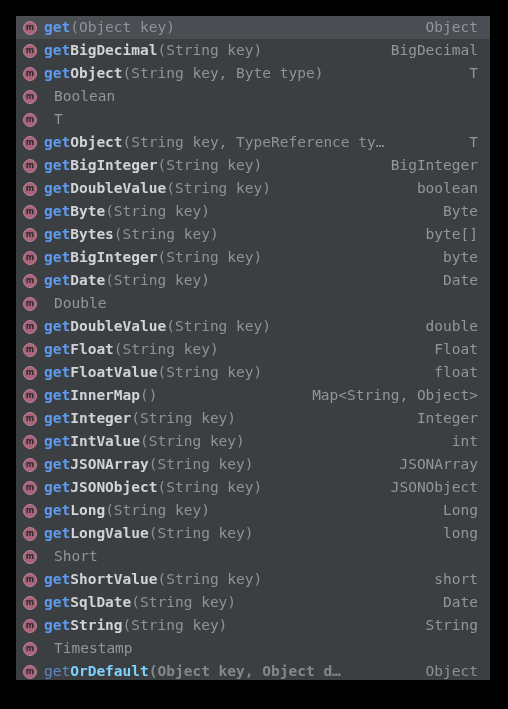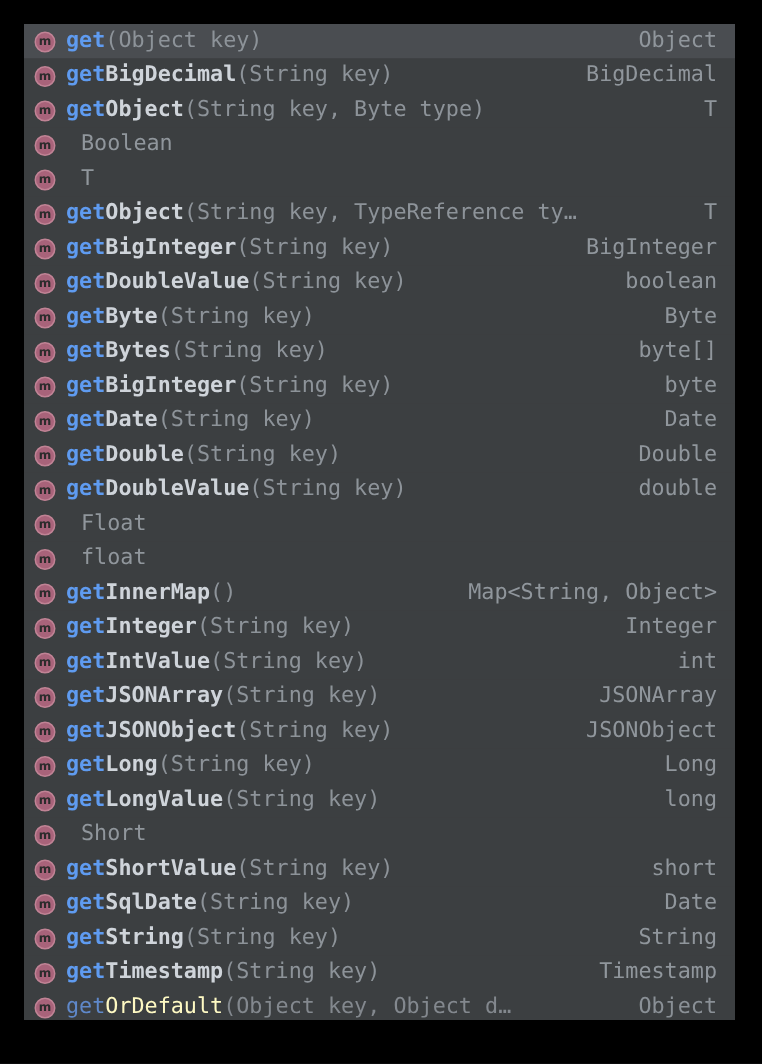--- a/index.html
+++ b/index.html
@@ -109,22 +109,22 @@
     color: #cfd4da;
     font-weight: bold;
   }
   .m-params {
     color: #8d9399;
     font-weight: normal;
   }
 
   
   .row.dim .m-prefix { color: #5f88c9; font-weight: normal; }
-  .row.dim .m-rest   { color: #fef9c3; font-weight: normal; }
-  .row.dim .m-params { color: #83888e; font-weight: normal; }
+  .row.dim .m-rest   { color: #7dd3fc; font-weight: bold; }
+  .row.dim .m-params { color: #83888e; font-weight: bold; }
 
   
   .rtype {
     flex: 0 0 auto;
     margin-left: 10px;
     color: #9096 9c;
     color: #90969c;
     font-size: 14.5px;
     line-height: 23px;
     font-weight: normal;
@@ -233,43 +233,44 @@
             <span class="glyph">m</span>
           </span>
           <span class="sig"><span class="m-prefix">get</span><span class="m-rest">Date</span><span class="m-params">(String key)</span></span>
           <span class="rtype">Date</span>
         </div>
         <div class="row">
           <span class="icon-method">
             <span class="disc"></span>
             <span class="glyph">m</span>
           </span>
-          <span class="sig"><span class="m-prefix">get</span><span class="m-rest">Double</span><span class="m-params">(String key)</span></span>
           <span class="rtype">Double</span>
         </div>
         <div class="row">
           <span class="icon-method">
             <span class="disc"></span>
             <span class="glyph">m</span>
           </span>
           <span class="sig"><span class="m-prefix">get</span><span class="m-rest">DoubleValue</span><span class="m-params">(String key)</span></span>
           <span class="rtype">double</span>
         </div>
         <div class="row">
           <span class="icon-method">
             <span class="disc"></span>
             <span class="glyph">m</span>
           </span>
+          <span class="sig"><span class="m-prefix">get</span><span class="m-rest">Float</span><span class="m-params">(String key)</span></span>
           <span class="rtype">Float</span>
         </div>
         <div class="row">
           <span class="icon-method">
             <span class="disc"></span>
             <span class="glyph">m</span>
           </span>
+          <span class="sig"><span class="m-prefix">get</span><span class="m-rest">FloatValue</span><span class="m-params">(String key)</span></span>
           <span class="rtype">float</span>
         </div>
         <div class="row">
           <span class="icon-method">
             <span class="disc"></span>
             <span class="glyph">m</span>
           </span>
           <span class="sig"><span class="m-prefix">get</span><span class="m-rest">InnerMap</span><span class="m-params">()</span></span>
           <span class="rtype">Map&lt;String, Object&gt;</span>
         </div>
@@ -350,21 +351,20 @@
             <span class="glyph">m</span>
           </span>
           <span class="sig"><span class="m-prefix">get</span><span class="m-rest">String</span><span class="m-params">(String key)</span></span>
           <span class="rtype">String</span>
         </div>
         <div class="row">
           <span class="icon-method">
             <span class="disc"></span>
             <span class="glyph">m</span>
           </span>
-          <span class="sig"><span class="m-prefix">get</span><span class="m-rest">Timestamp</span><span class="m-params">(String key)</span></span>
           <span class="rtype">Timestamp</span>
         </div>
         <div class="row dim">
           <span class="icon-method">
             <span class="disc"></span>
             <span class="glyph">m</span>
           </span>
           <span class="sig"><span class="m-prefix">get</span><span class="m-rest">OrDefault</span><span class="m-params">(Object key, Object d…</span></span>
           <span class="rtype">Object</span>
         </div>

